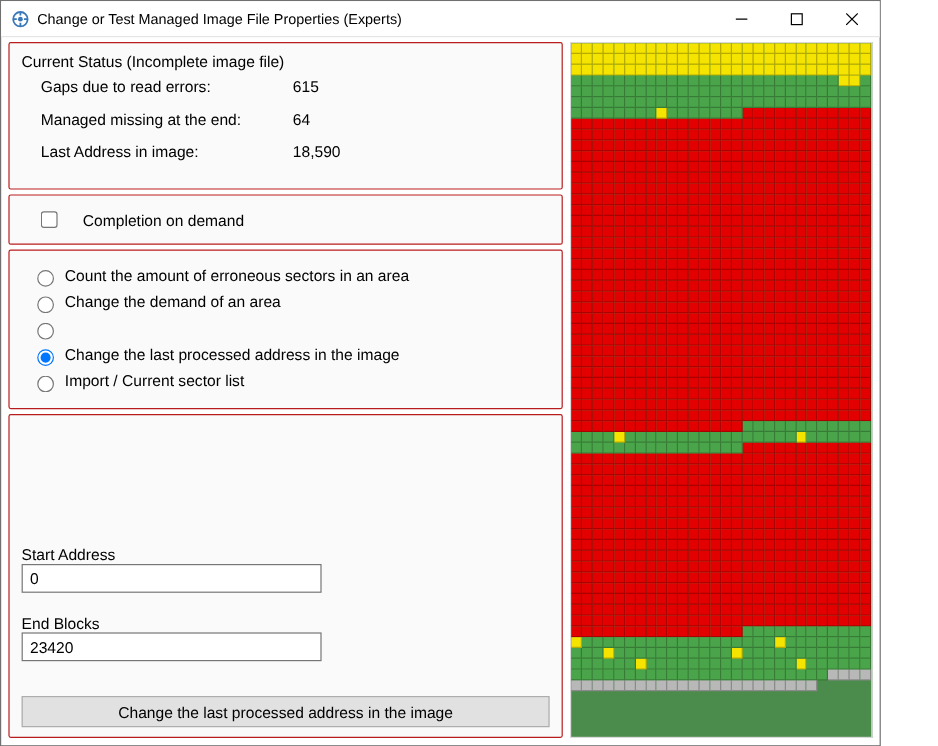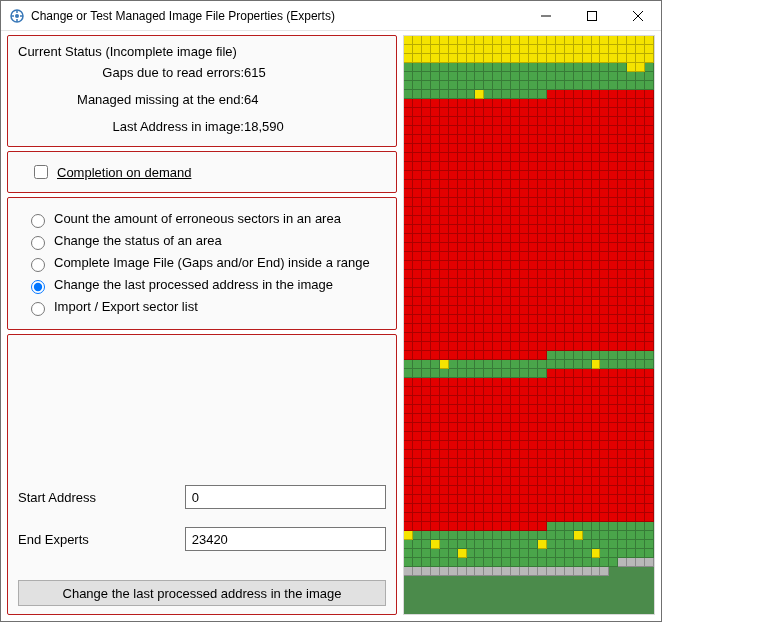--- a/index.html
+++ b/index.html
@@ -4,21 +4,21 @@
 <style>
   * { box-sizing: border-box; }
   html, body {
     margin: 0; padding: 0;
     font-family: "Segoe UI", Tahoma, sans-serif;
     font-size: 12px;
     color: #000;
     background: #fff;
   }
   .window {
-    width: 662px;
+    width: 734px;
     height: 622px;
     border: 1px solid #707070;
     background: #fff;
     display: flex;
     flex-direction: column;
   }
   
   .titlebar {
     height: 30px;
     display: flex;
@@ -66,49 +66,49 @@
   }
   .status-heading {
     font-size: 13px;
     margin: 0 0 6px 0;
   }
   .status-row {
     display: flex;
     margin: 4px 0 12px 16px;
     font-size: 13px;
   }
-  .status-row .lbl { width: 210px; text-align: right; }
+  .status-row .lbl { width: 210px; }
   .status-row .val { }
 
   .checkbox-row {
     display: flex; align-items: center;
-    gap: 6px;
+    gap: 18px;
     margin: 2px 0 2px 12px;
     font-size: 13px;
-    text-decoration: underline;
   }
   .checkbox-row input[type=checkbox] { width:14px; height:14px; }
 
   .radio-row {
     display: flex; align-items: flex-start;
     gap: 6px;
     margin: 5px 0 5px 8px;
     font-size: 13px;
   }
   .radio-row input[type=radio] { width:14px; height:14px; }
 
   .form-section {
     flex: 1;
     display: flex;
     flex-direction: column;
   }
   .form-spacer { flex: 1; }
   .form-row {
-    display: flex; align-items: center;
+    display: flex; align-items: flex-start;
     margin: 9px 0;
+    flex-direction: column;
   }
   .form-row .flabel { width: 210px; font-size: 13px; }
   .form-row input[type=text] {
     width: 250px;
     height: 24px;
     border: 1px solid #767676;
     padding: 2px 6px;
     font-family: inherit;
     font-size: 13px;
   }
@@ -184,64 +184,63 @@
       <div class="panel">
         <div class="status-heading">Current Status (Incomplete image file)</div>
         <div class="status-row">
           <span class="lbl">Gaps due to read errors:</span>
           <span class="val">615</span>
         </div>
         <div class="status-row">
           <span class="lbl">Managed missing at the end:</span>
           <span class="val">64</span>
         </div>
-        <div class="status-row" style="margin-bottom:4px">
+        <div class="status-row" style="margin-bottom:15px">
           <span class="lbl">Last Address in image:</span>
           <span class="val">18,590</span>
         </div>
       </div>
 
       <div class="panel">
         <label class="checkbox-row">
           <input type="checkbox" style="">
           <span>Completion on demand</span>
         </label>
       </div>
 
       <div class="panel">
         <label class="radio-row">
           <input type="radio" name="mode" style="">
           <span>Count the amount of erroneous sectors in an area</span>
         </label>
         <label class="radio-row">
           <input type="radio" name="mode" style="">
-          <span>Change the status of an area</span>
+          <span>Change the demand of an area</span>
         </label>
         <label class="radio-row">
           <input type="radio" name="mode" style="">
-          <span>Complete Image File (Gaps and/or End) inside a range</span>
         </label>
         <label class="radio-row">
           <input type="radio" name="mode" checked="" style="">
           <span>Change the last processed address in the image</span>
         </label>
         <label class="radio-row">
           <input type="radio" name="mode" style="">
-          <span>Import / Export sector list</span>
+          <span>Import / Current sector list</span>
         </label>
       </div>
 
       <div class="panel form-section">
         <div class="form-spacer"></div>
         <div class="form-row">
           <span class="flabel">Start Address</span>
           <input type="text" value="0" style="">
         </div>
         <div class="form-row">
-          <span class="flabel">End Experts</span>
+          <span class="flabel">End Blocks</span>
           <input type="text" value="23420" style="">
         </div>
         <button class="action-button">Change the last processed address in the image</button>
       </div>
 
     </div>
 
     <div class="right">
       <div class="sector-grid" id="sector-grid">
           <div class="cell y"></div>

